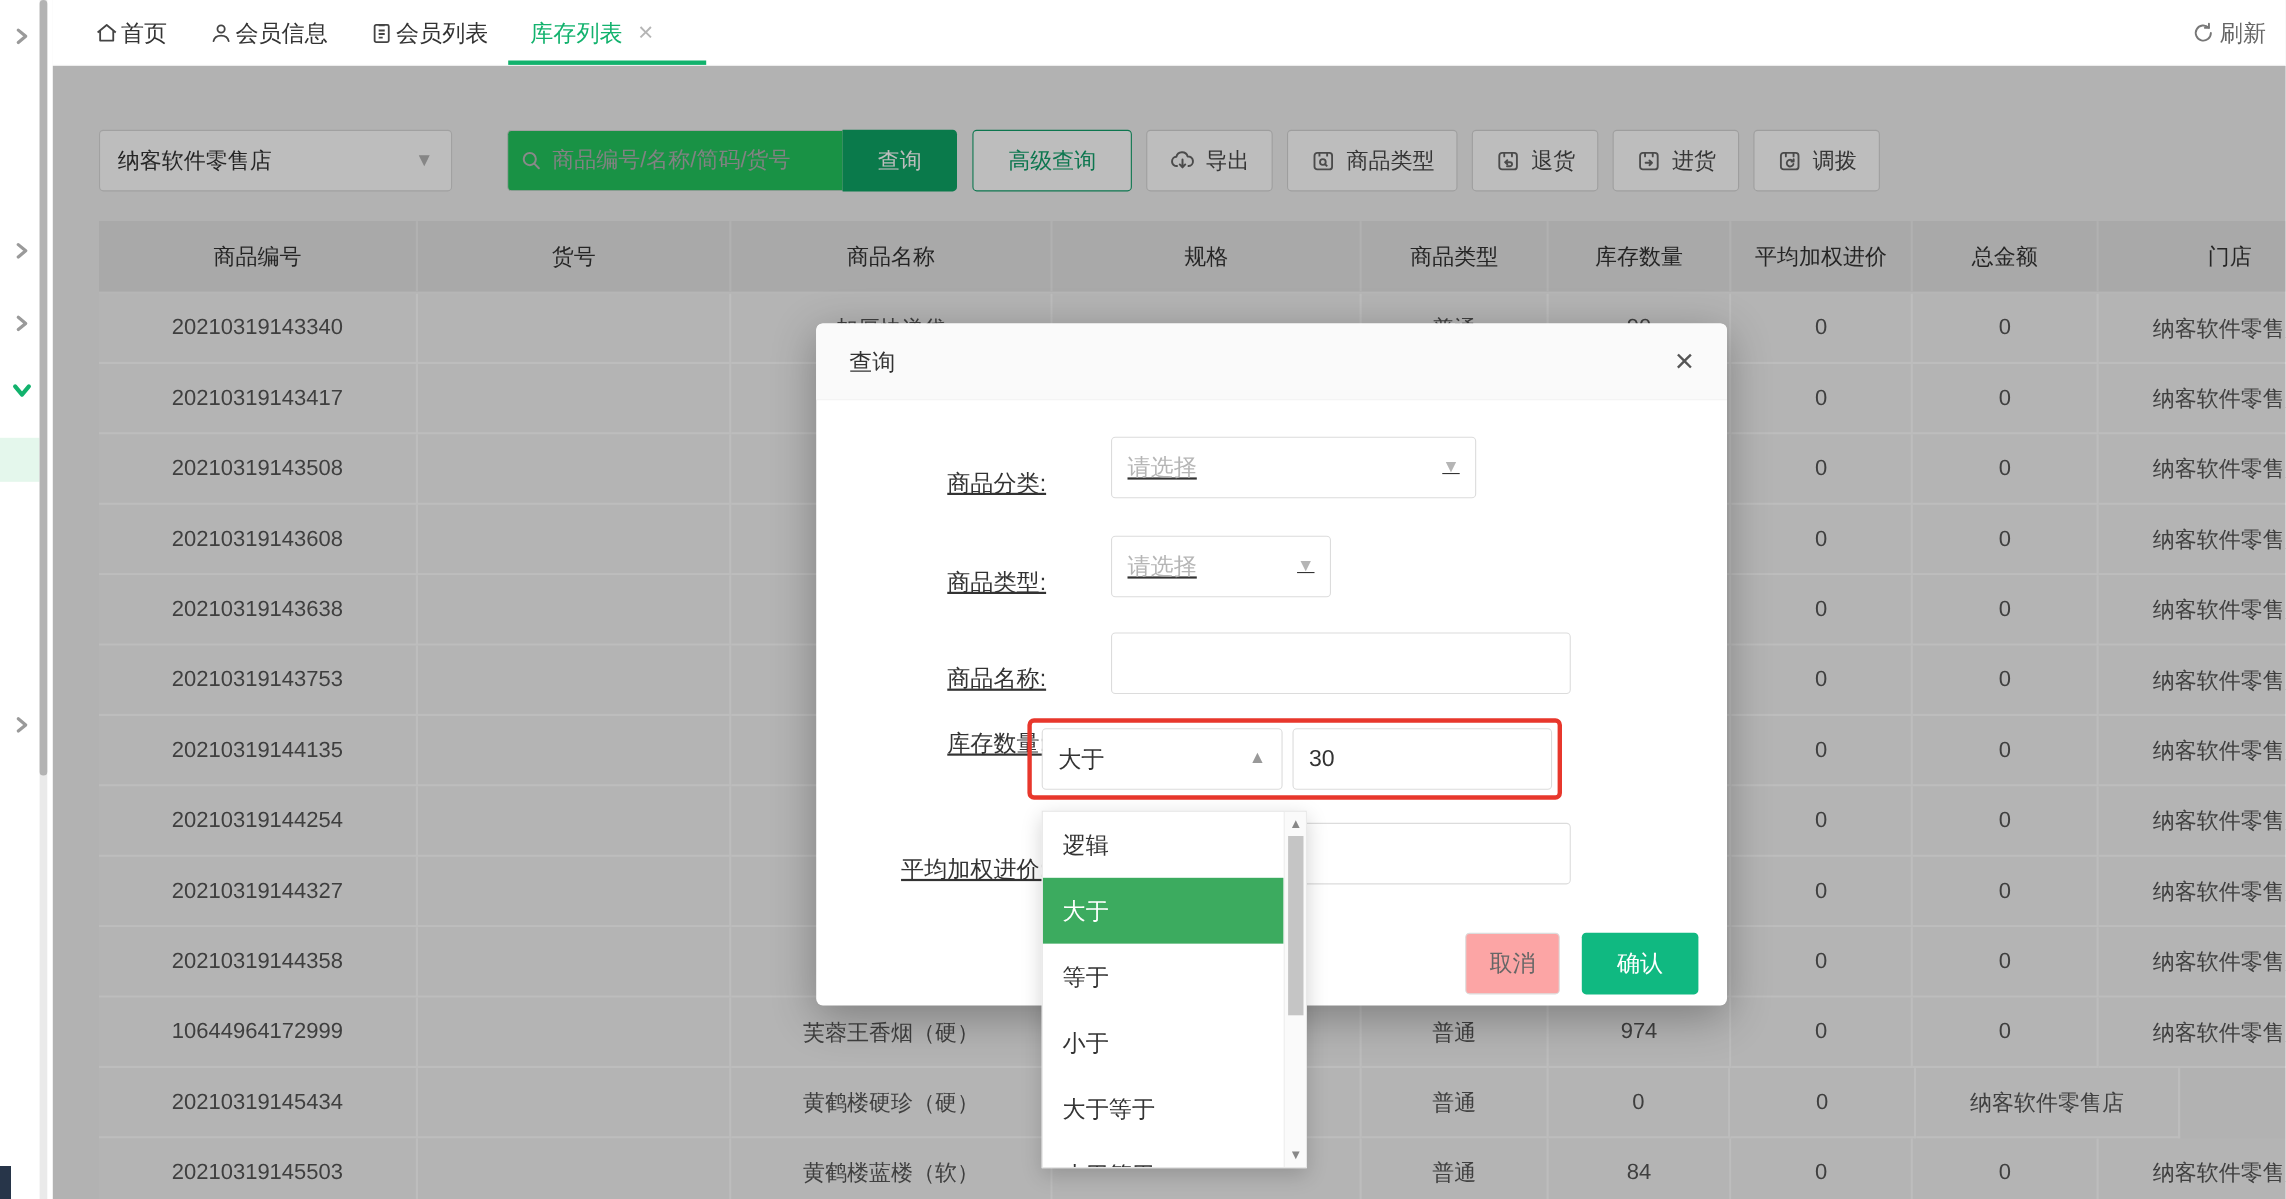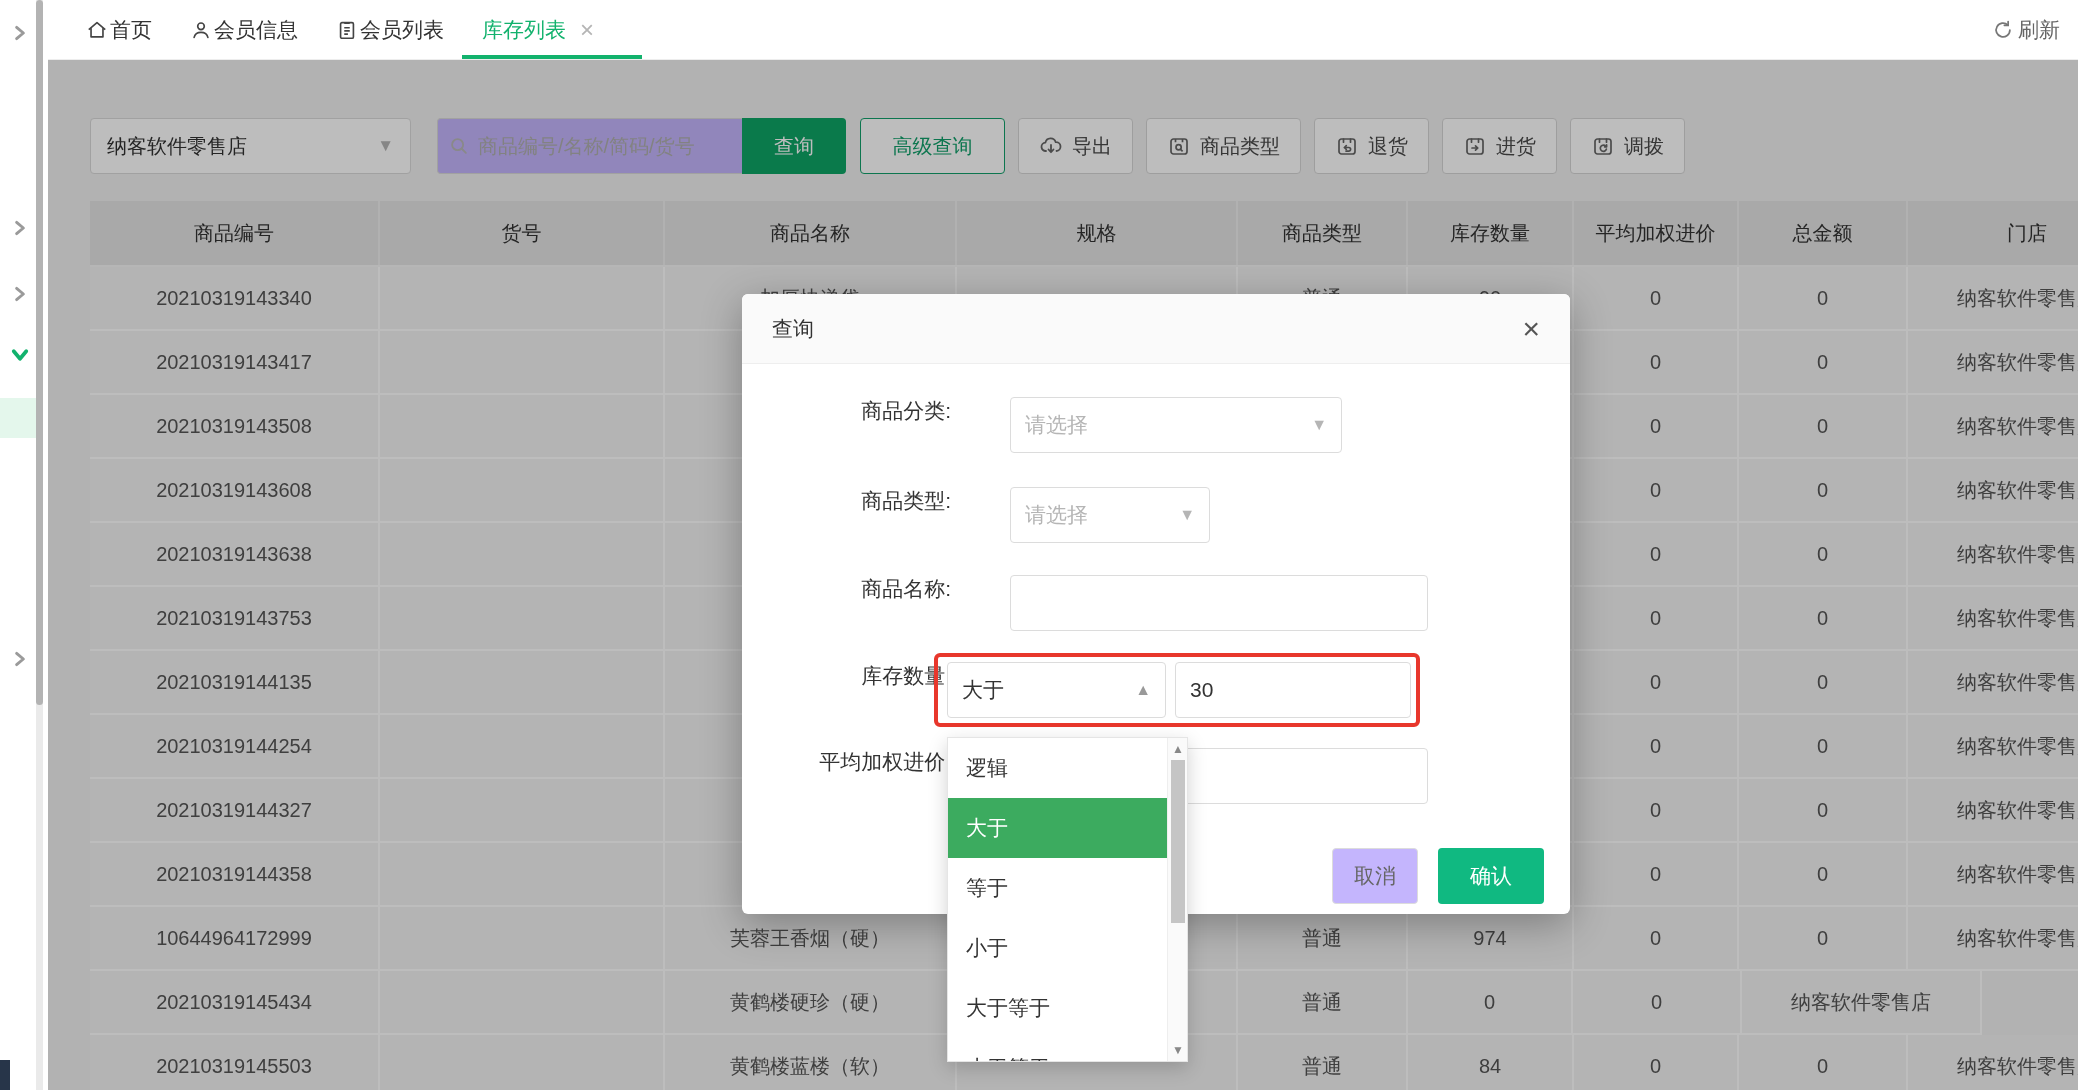--- a/index.html
+++ b/index.html
@@ -23,21 +23,21 @@
   .tab.active .underline { position:absolute; left:-20px; right:-48px; bottom:0; height:4px; background:#12b26d; }
   .tab-close { font-size:24px; color:#b5b5b5; margin-left:12px; line-height:1; cursor:pointer; }
   .refresh { margin-left:auto; margin-right:18px; display:flex; align-items:center; gap:4px; color:#666; font-size:21px; cursor:pointer; }
 
   
   .content { position:absolute; left:48px; top:60px; right:0; bottom:0; background:#f0f0f0; overflow:hidden; }
   .toolbar { display:flex; align-items:center; margin:58px 0 0 42px; height:56px; }
   .store-select { width:321px; height:56px; background:#fff; border:1px solid #d9d9d9; border-radius:4px; display:flex; align-items:center; padding:0 16px; font-size:20px; color:#333; margin-right:26px; cursor:pointer; }
   .store-select .caret { margin-left:auto; color:#b5b5b5; font-size:17px; }
   .searchwrap { display:flex; height:56px; }
-  .searchbox { width:305px; height:56px; background:#c4b5fd; border:1px solid #d9d9d9; border-right:none; border-radius:4px 0 0 4px; display:flex; align-items:center; padding:0 10px; gap:8px; }
+  .searchbox { width:305px; height:56px; background:#22c55e; border:1px solid #d9d9d9; border-right:none; border-radius:4px 0 0 4px; display:flex; align-items:center; padding:0 10px; gap:8px;margin-left:24px; }
   .searchbox input { border:none; outline:none; font-size:20px; width:100%; color:#333; background:transparent; font-family:inherit; }
   .searchbox input::placeholder { color:#b0b0b0; }
   .btn { height:56px; display:flex; align-items:center; justify-content:center; gap:9px; font-size:20px; border-radius:4px; cursor:pointer; white-space:nowrap; }
   .btn-primary { width:104px; background:#0ea566; color:#fff; border-radius:0 4px 4px 0; }
   .btn-outline { width:145px; background:#fff; border:1px solid #12a06b; color:#12a06b; margin-left:14px; }
   .btn-gray { background:#fff; border:1px solid #d6d6d6; color:#4a4a4a; margin-left:13px; padding:0 20px; }
 
   
   .tablewrap { position:absolute; left:42px; top:141px; width:2036px; bottom:0; overflow:hidden; font-size:20px; }
   .thead,.trow { display:flex; width:2148px; }
@@ -48,33 +48,33 @@
   .c5{width:166px;} .c6{width:165px;} .c7{width:169px;} .c8{width:240px;}
 
   
   .mask { position:absolute; left:48px; top:60px; right:0; bottom:0; background:rgba(0,0,0,0.26); z-index:10; }
 
   
   .modal { position:absolute; left:742px; top:294px; width:828px; height:620px; background:#fff; border-radius:6px; box-shadow:0 10px 40px rgba(0,0,0,.3); z-index:20; }
   .modal-header { height:70px; background:#fafafa; border-bottom:1px solid #eee; border-radius:6px 6px 0 0; display:flex; align-items:center; padding:0 30px; }
   .modal-title { font-size:21px; color:#333; }
   .modal-close { margin-left:auto; font-size:30px; color:#555; cursor:pointer; line-height:1; }
-  .frow { position:absolute; display:flex; align-items:flex-start; }
+  .frow { position:absolute; display:flex; align-items:flex-end;text-decoration:underline; }
   .flabel { width:179px; text-align:right; font-size:21px; color:#333; flex:0 0 auto; }
   .fctrl { margin-left:59px; }
   .selbox { height:56px; background:#fff; border:1px solid #dcdcdc; border-radius:4px; display:flex; align-items:center; padding:0 14px; font-size:21px; cursor:pointer; }
   .selbox .ph { color:#b5b5b5; }
   .selbox .caret { margin-left:auto; color:#b5b5b5; font-size:16px; }
   .txtinput { height:56px; background:#fff; border:1px solid #dcdcdc; border-radius:4px; font-size:21px; padding:0 14px; outline:none; color:#333; font-family:inherit; }
   .redbox { position:absolute; left:192px; top:359px; width:486px; height:74px; border:4px solid #e8372c; border-radius:6px; }
   .redbox .opsel { position:absolute; left:9px; top:5px; width:219px; }
   .redbox .opsel .caret { color:#999; }
   .redbox .qtyinput { position:absolute; left:237px; top:5px; width:236px; }
   .modal-footer { position:absolute; left:0; top:554px; width:100%; display:flex; justify-content:flex-end; padding-right:26px; gap:20px; }
-  .btn-cancel { width:86px; height:56px; background:#c4b5fd; border:1px solid #dcdcdc; border-radius:4px; color:#666; font-size:21px; display:flex; align-items:center; justify-content:center; cursor:pointer; }
+  .btn-cancel { width:86px; height:56px; background:#fca5a5; border:1px solid #dcdcdc; border-radius:4px; color:#666; font-size:21px; display:flex; align-items:center; justify-content:center; cursor:pointer; }
   .btn-confirm { width:106px; height:56px; background:#10b981; border-radius:4px; color:#fff; font-size:21px; display:flex; align-items:center; justify-content:center; cursor:pointer; }
 
   
   .opdrop { position:absolute; left:947px; top:737px; width:241px; height:325px; background:#fff; border:1px solid #e5e5e5; box-shadow:0 6px 18px rgba(0,0,0,.18); z-index:30; overflow:hidden; }
   .opts { position:absolute; left:0; top:0; right:20px; }
   .opt { height:60px; display:flex; align-items:center; padding-left:18px; font-size:21px; color:#333; cursor:pointer; background:#fff; }
   .opt.sel { background:#3cab5f; color:#fff; }
   .opscroll { position:absolute; right:0; top:0; width:20px; height:100%; background:#fafafa; border-left:1px solid #eee; }
   .oparrow { position:absolute; left:0; width:20px; height:22px; display:flex; align-items:center; justify-content:center; color:#888; font-size:12px; cursor:pointer; }
   .oparrow.up { top:0; } .oparrow.down { bottom:0; }

